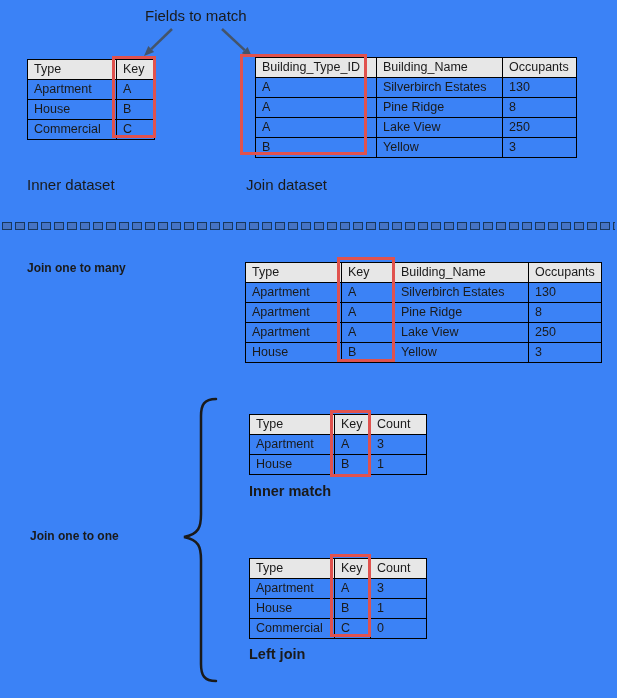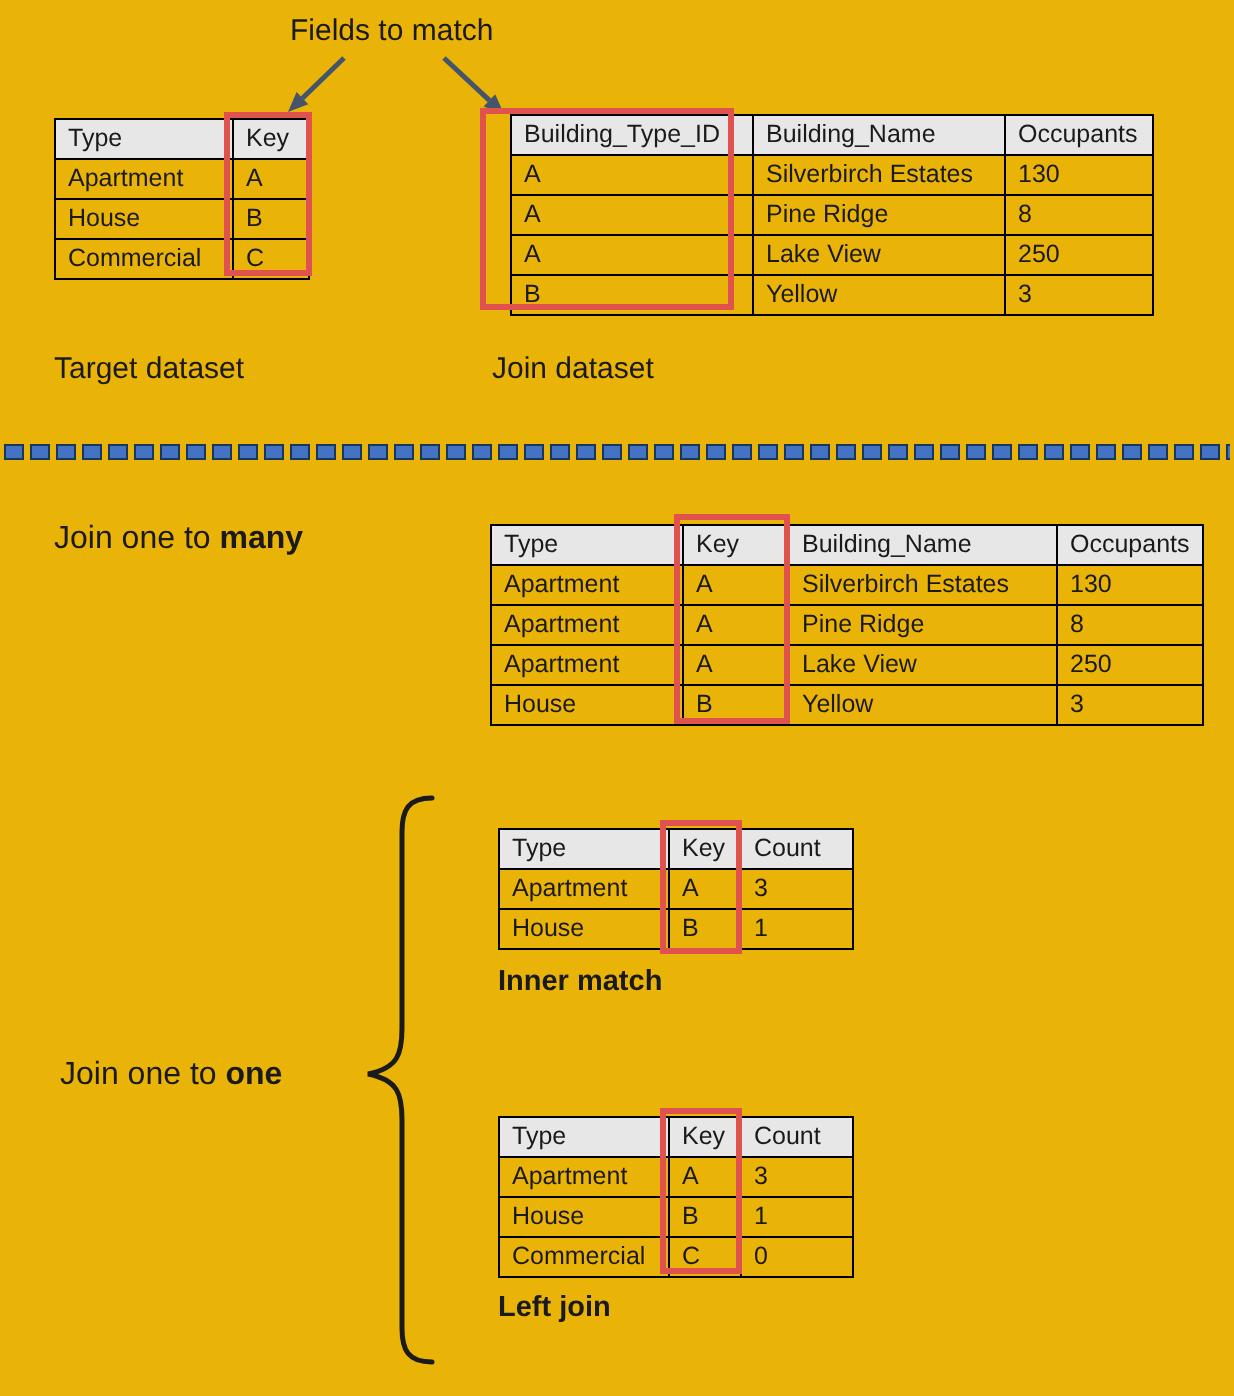--- a/index.html
+++ b/index.html
@@ -1,17 +1,17 @@
 <!DOCTYPE html>
 <html><head>
 <meta charset="utf-8">
 <style>
   html,body{margin:0;padding:0;background:#ffffff;}
   #canvas{
-    position:relative;width:617px;height:698px;background:#eab308;
+    position:relative;width:617px;height:698px;background:#3b82f6;
     font-family:"Liberation Sans",sans-serif;color:#1a1a1a;overflow:hidden;
   }
   .abs{position:absolute;}
 
   
   .tbl table{border-collapse:collapse;table-layout:fixed;}
   .tbl th,.tbl td{
     border:1px solid #000;font-size:12.5px;font-weight:400;text-align:left;
     padding:1px 5px 2px 6px;height:16px;line-height:16px;
     white-space:nowrap;overflow:hidden;
@@ -25,21 +25,21 @@
   #tbl-left   th:nth-child(1){width:73px;}  #tbl-left th:nth-child(2){width:24px;} #tbl-left th:nth-child(3){width:44px;}
 
   
   .keybox{
     position:absolute;border:3px solid #e0524e;background:transparent;
     box-sizing:border-box;pointer-events:none;
   }
 
   
   .caption{font-size:15px;}
-  .join-label{font-size:16px;}
+  .join-label{font-size:12px;font-weight:bold;}
   .result-label{font-size:14.5px;font-weight:700;}
 
   
   .divider{
     height:8px;
     background-image:
       repeating-linear-gradient(90deg,#17375e 0 1px,#4573c4 1px 9px,#17375e 9px 10px,transparent 10px 13px),
       repeating-linear-gradient(90deg,#17375e 0 10px,transparent 10px 13px);
     background-size:100% 6px,100% 8px;
     background-position:0 1px,0 0;
@@ -82,21 +82,21 @@
             <td>B</td>
           </tr>
           <tr>
             <td>Commercial</td>
             <td>C</td>
           </tr>
         </tbody>
       </table>
     </div>
   <div class="keybox" style="left:112px;top:56px;width:44px;height:82px;"></div>
-  <div class="abs caption" style="left:27px;top:176px;">Target dataset</div>
+  <div class="abs caption" style="left:27px;top:176px;">Inner dataset</div>
 
   <div class="abs tbl" id="tbl-join" style="left:255px;top:57px;">
       <table>
         <thead>
           <tr>
             <th>Building_Type_ID</th>
             <th>Building_Name</th>
             <th>Occupants</th>
           </tr>
         </thead>

